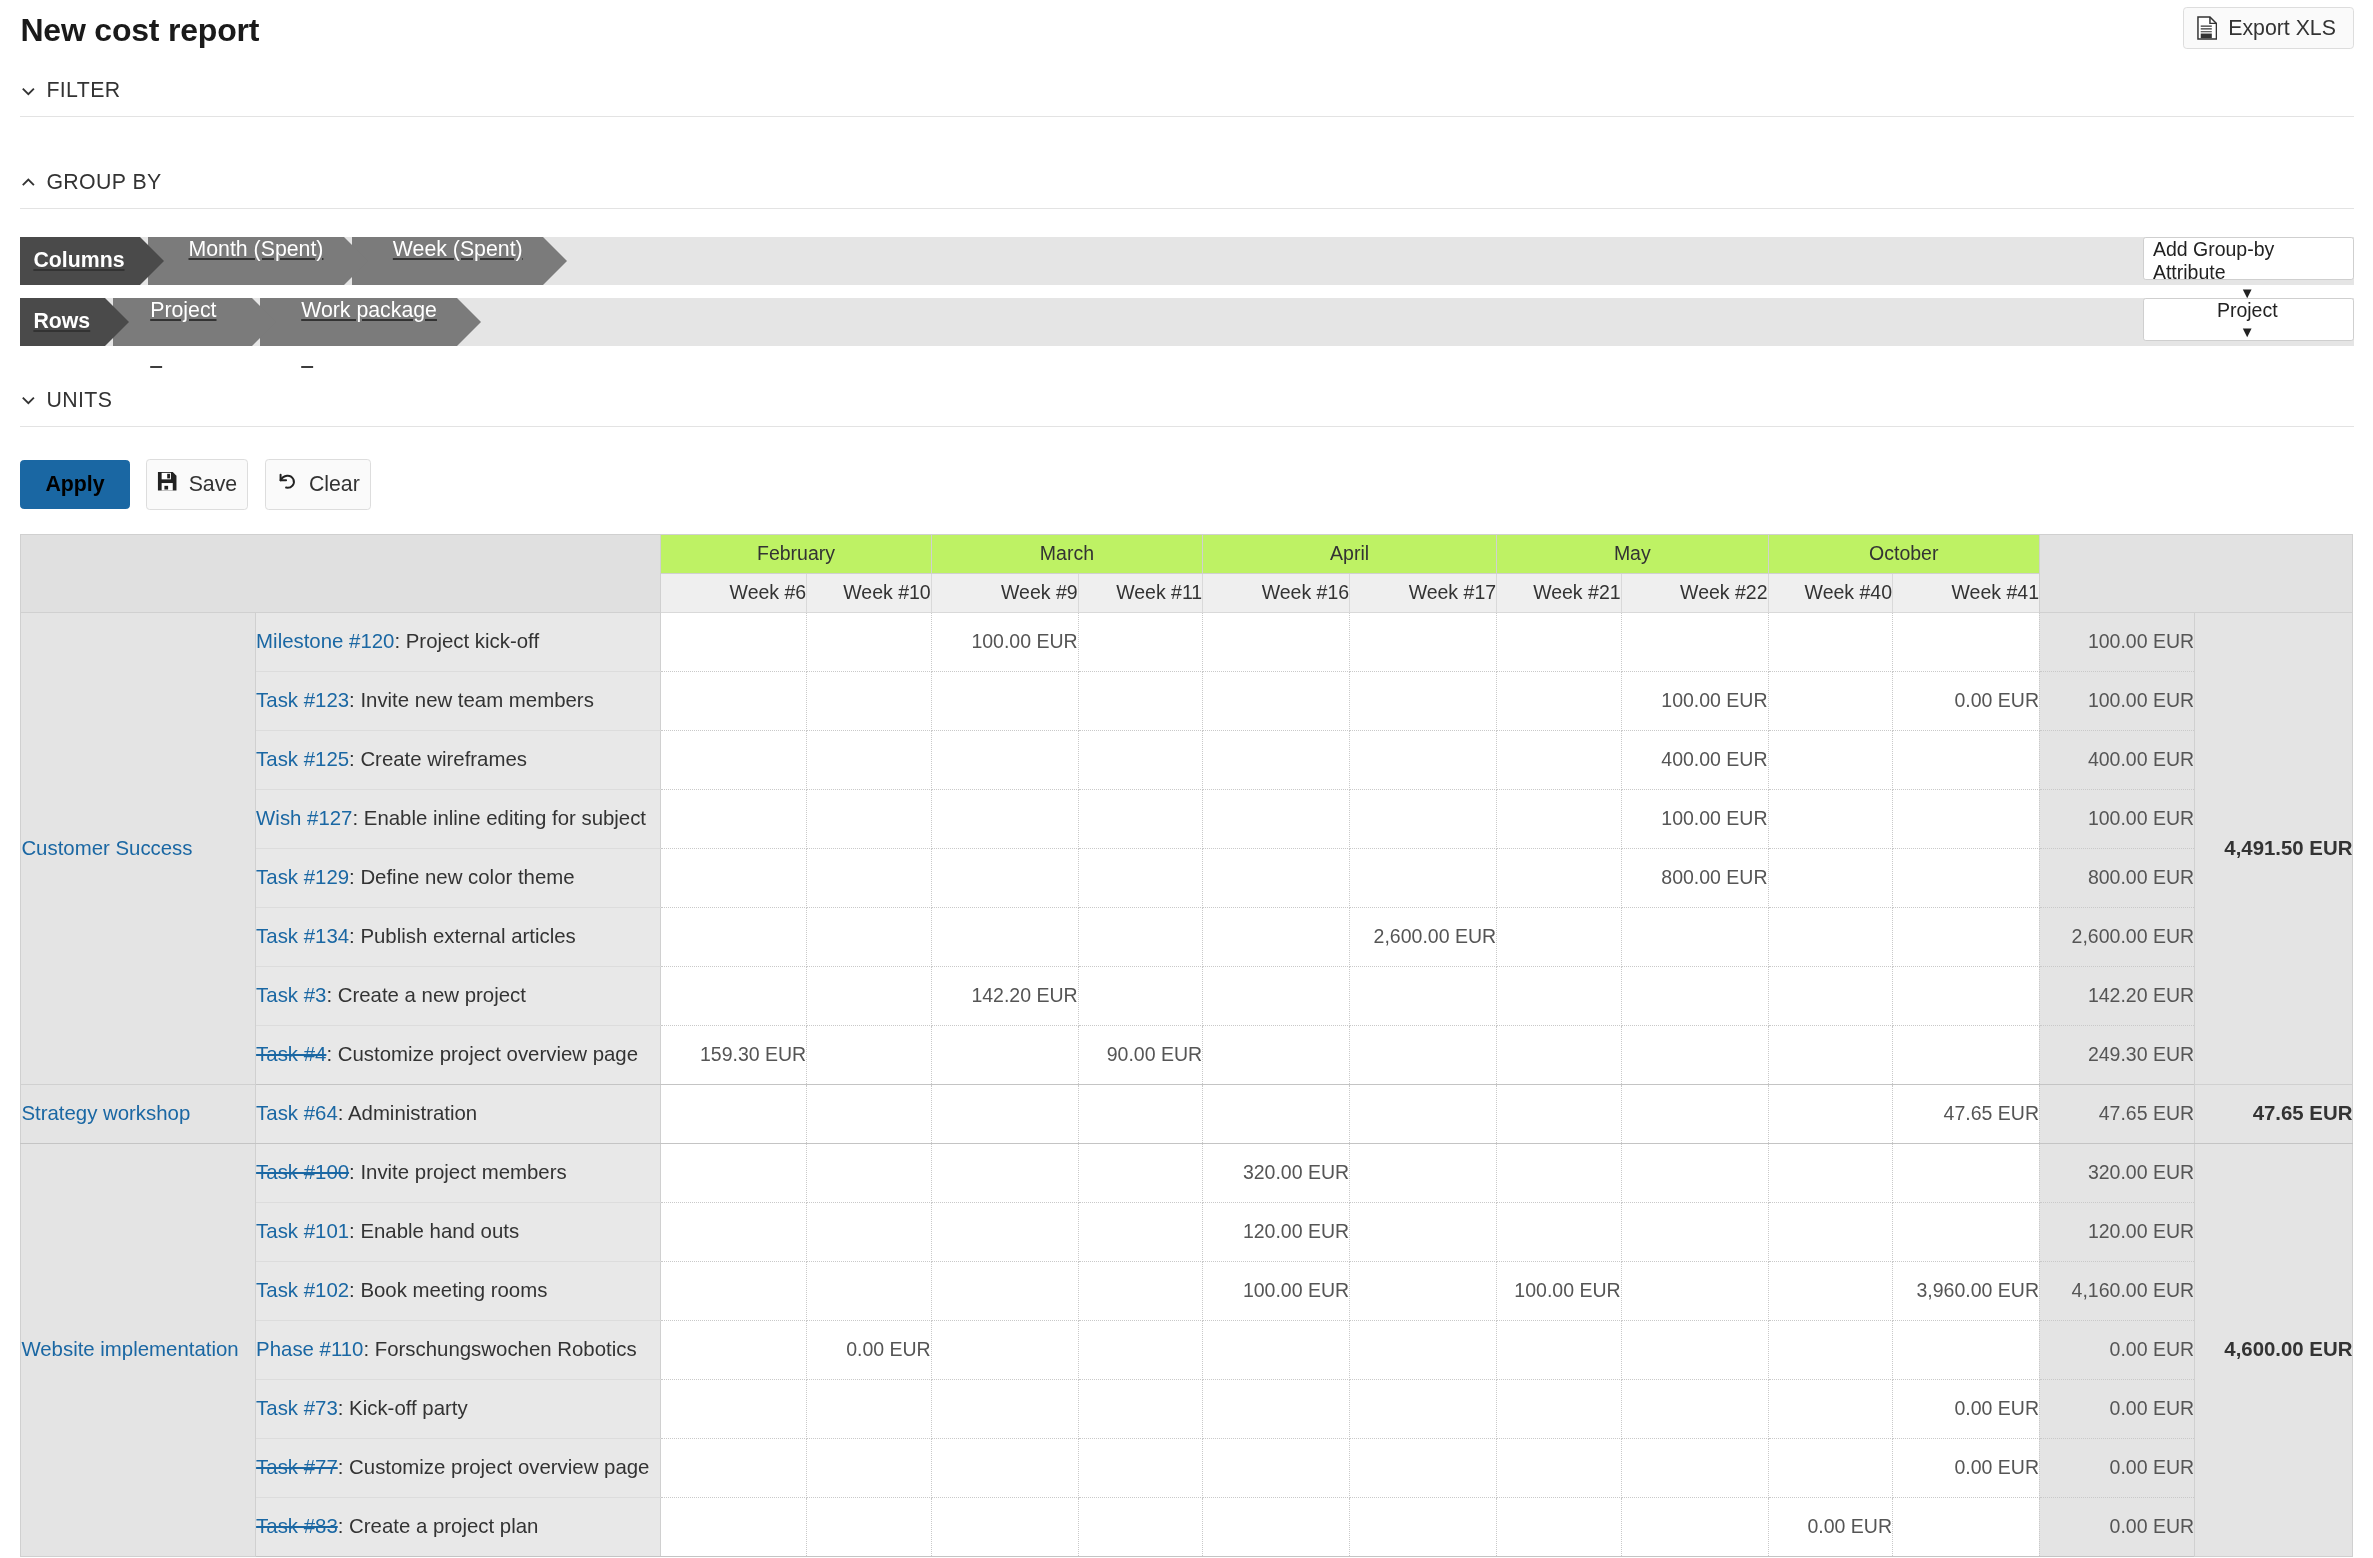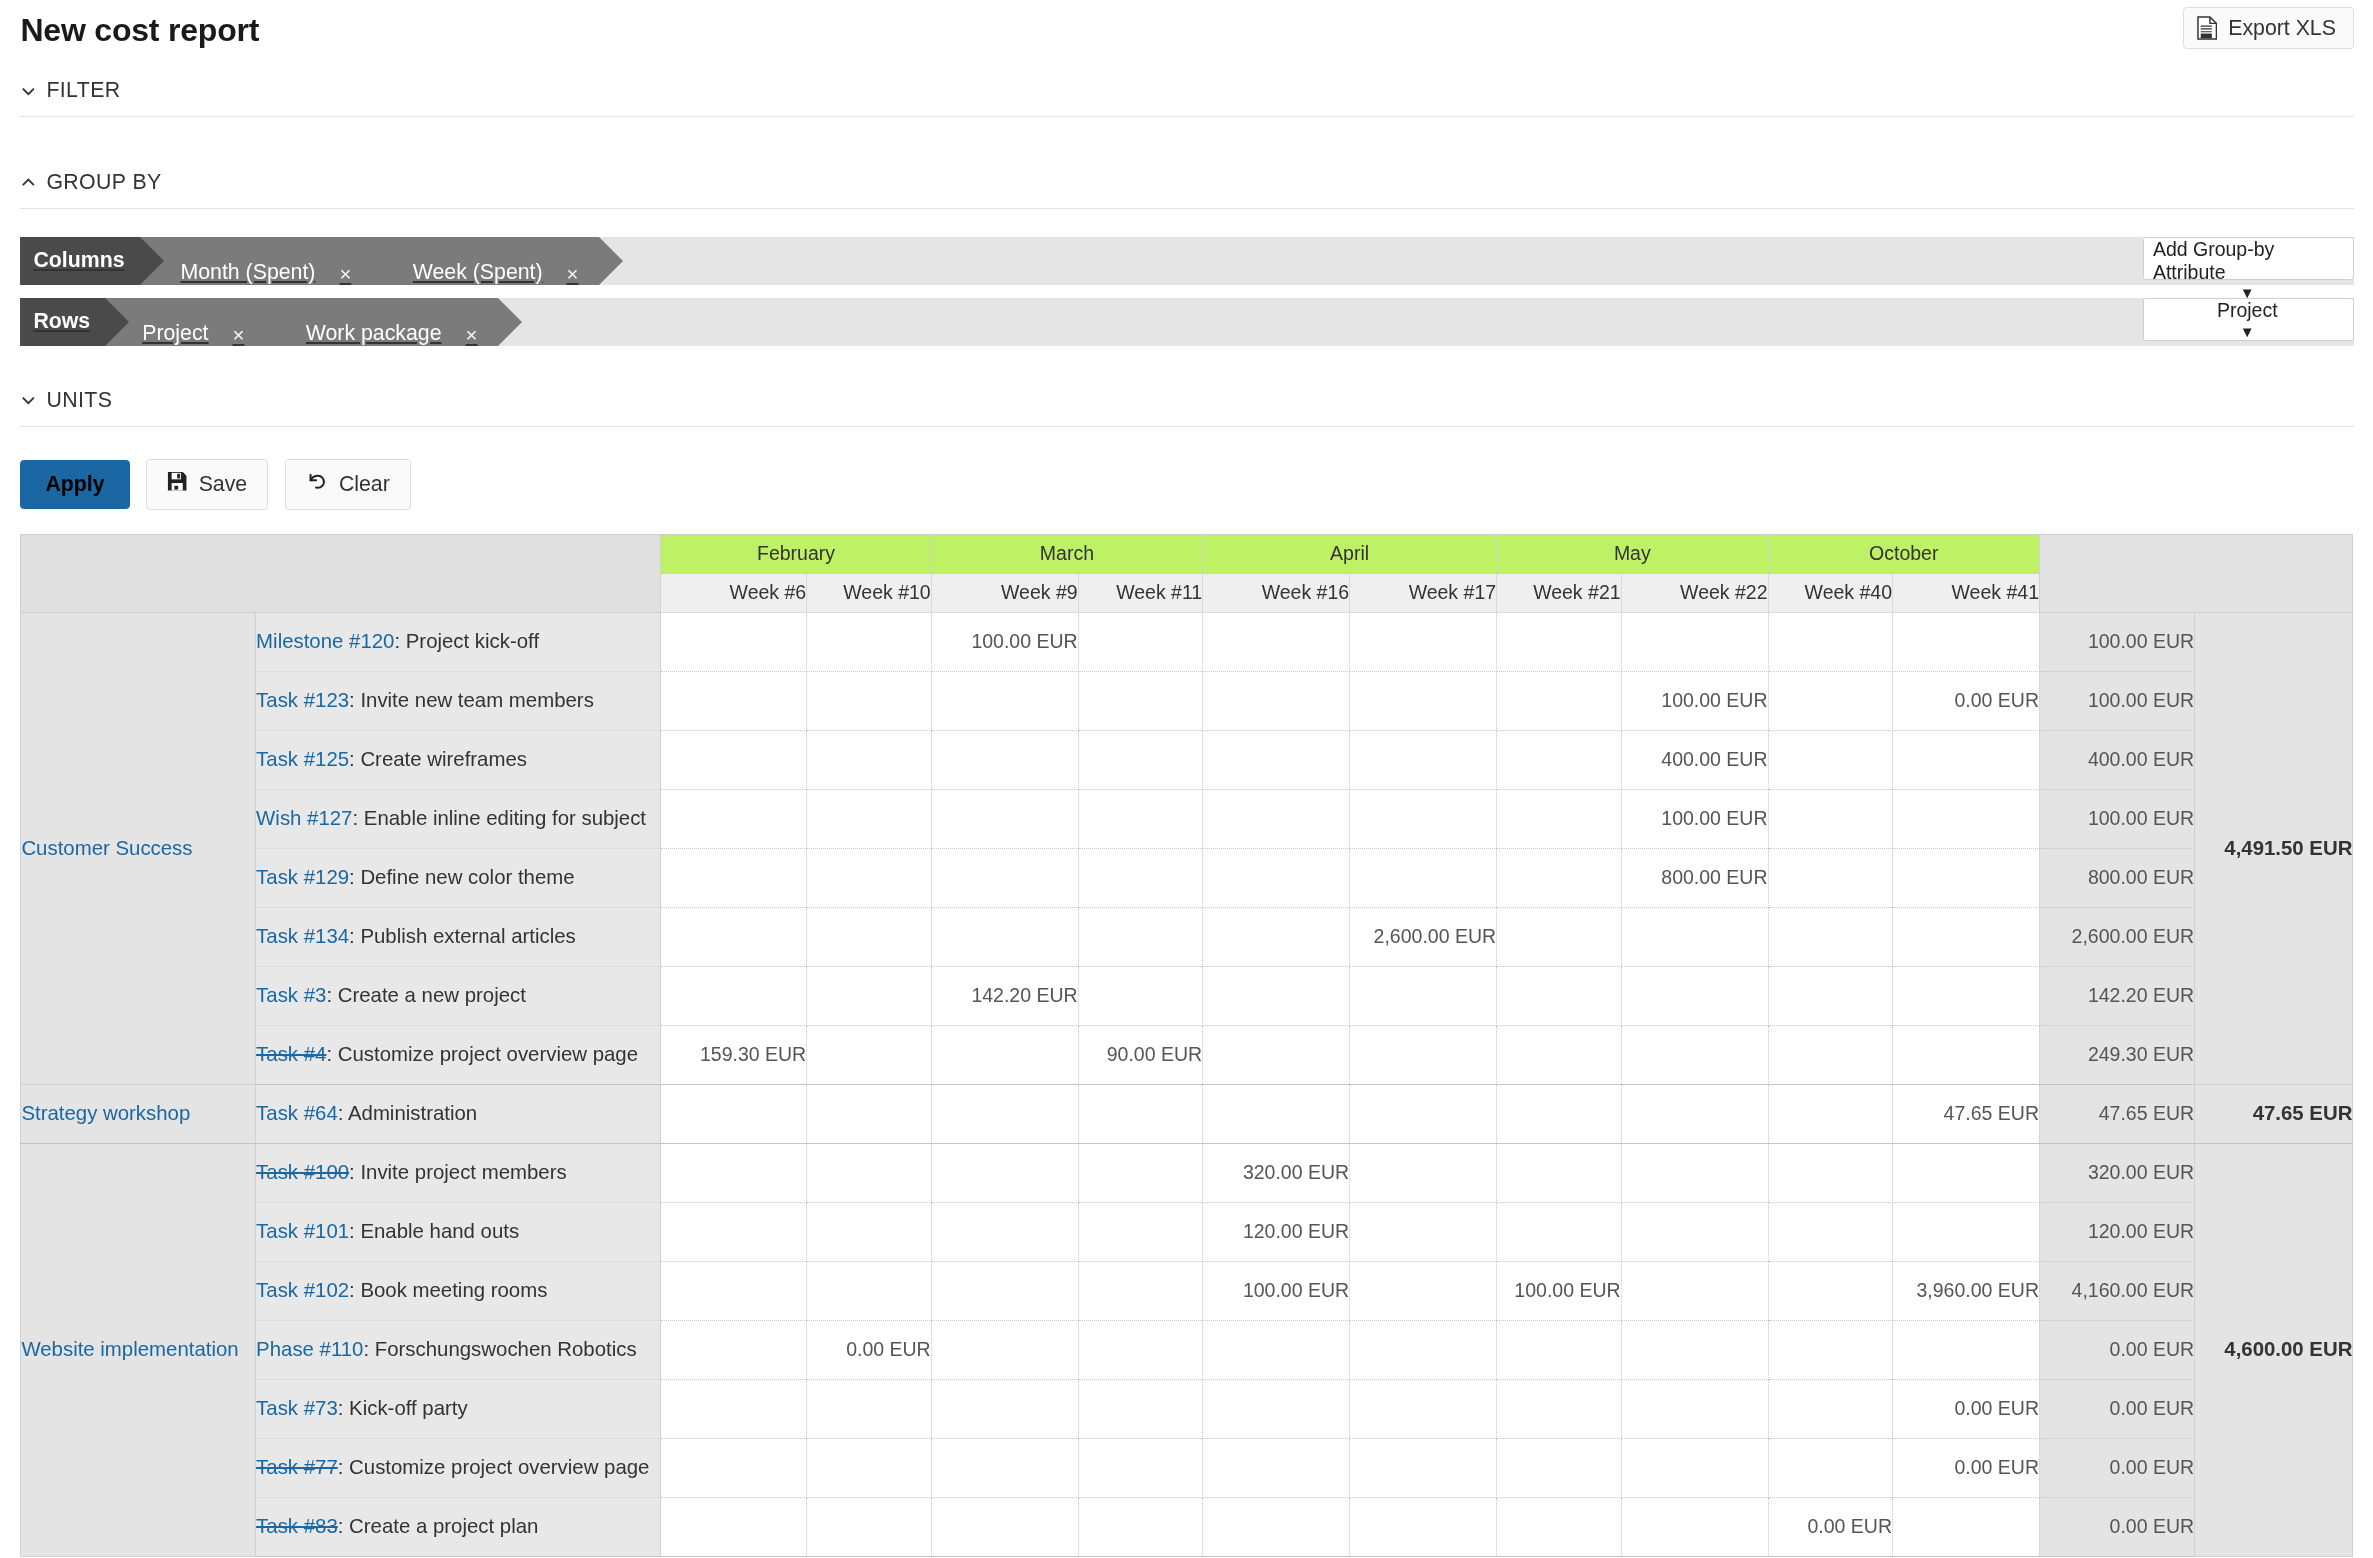--- a/index.html
+++ b/index.html
@@ -49,43 +49,43 @@
     display:flex; align-items:center; padding:0 15px 0 13px;
     position:relative;
   }
   .gb-label::after {
     content:""; position:absolute; right:-24px; top:0;
     border-top:24px solid transparent; border-bottom:24px solid transparent;
     border-left:24px solid #4a4a4a; z-index:3;
   }
   .gb-chip {
     background:#7b7b7b; color:#fff; font-size:21.3px;
-    display:flex; align-items:flex-end; gap:24px;
-    padding:0 20.4px 0 41px; position:relative; margin-left:0;
+    display:flex; align-items:flex-start; gap:24px;
+    padding:0 20.4px 0 41px; position:relative; margin-left:8px;flex-direction:column;
   }
   .gb-chip::after {
     content:""; position:absolute; right:-24px; top:0;
     border-top:24px solid transparent; border-bottom:24px solid transparent;
     border-left:24px solid #7b7b7b; z-index:2;
   }
   .gb-chip .x { cursor:pointer; font-size:20.4px; line-height:1; opacity:.95; }
   .gb-select {
     position:absolute; right:0; top:0; width:211px; height:43px;
     border:0.9px solid #cfcfcf; background:#fff; border-radius:2.8px;
     display:flex; align-items:center; justify-content:space-between;
     padding:0 11px 0 9.3px; font-size:19.5px; color:#222; cursor:pointer;flex-direction:column;
   }
   .gb-select .caret { font-size:15px; }
 
   
   .actions { margin:32px 20.4px 0 20.4px; display:flex; gap:16.7px; align-items:center; }
   .btn {
     display:flex; align-items:center; gap:11px;
     border-radius:3.7px; font-size:21.3px; cursor:pointer;
-    padding:11px 20px; border:0.9px solid #dddddd; background:#fafafa; color:#333;
+    padding:11px 10px; border:0.9px solid #dddddd; background:#fafafa; color:#333;
   }
   .btn.primary { background:#1a67a3; border-color:#1a67a3; color:#000000; font-weight:bold; padding:11px 24px; }
 
   
   .table-wrap { margin:24px 0 0 0; padding:0 20.4px; }
   table.report { border-collapse:collapse; width:2333px; table-layout:fixed; font-size:19.5px; }
   table.report th, table.report td { padding:0; }
 
   th.hdr-blank { background:#e0e0e0; border:0.9px solid #d0d0d0; }
   th.month {

